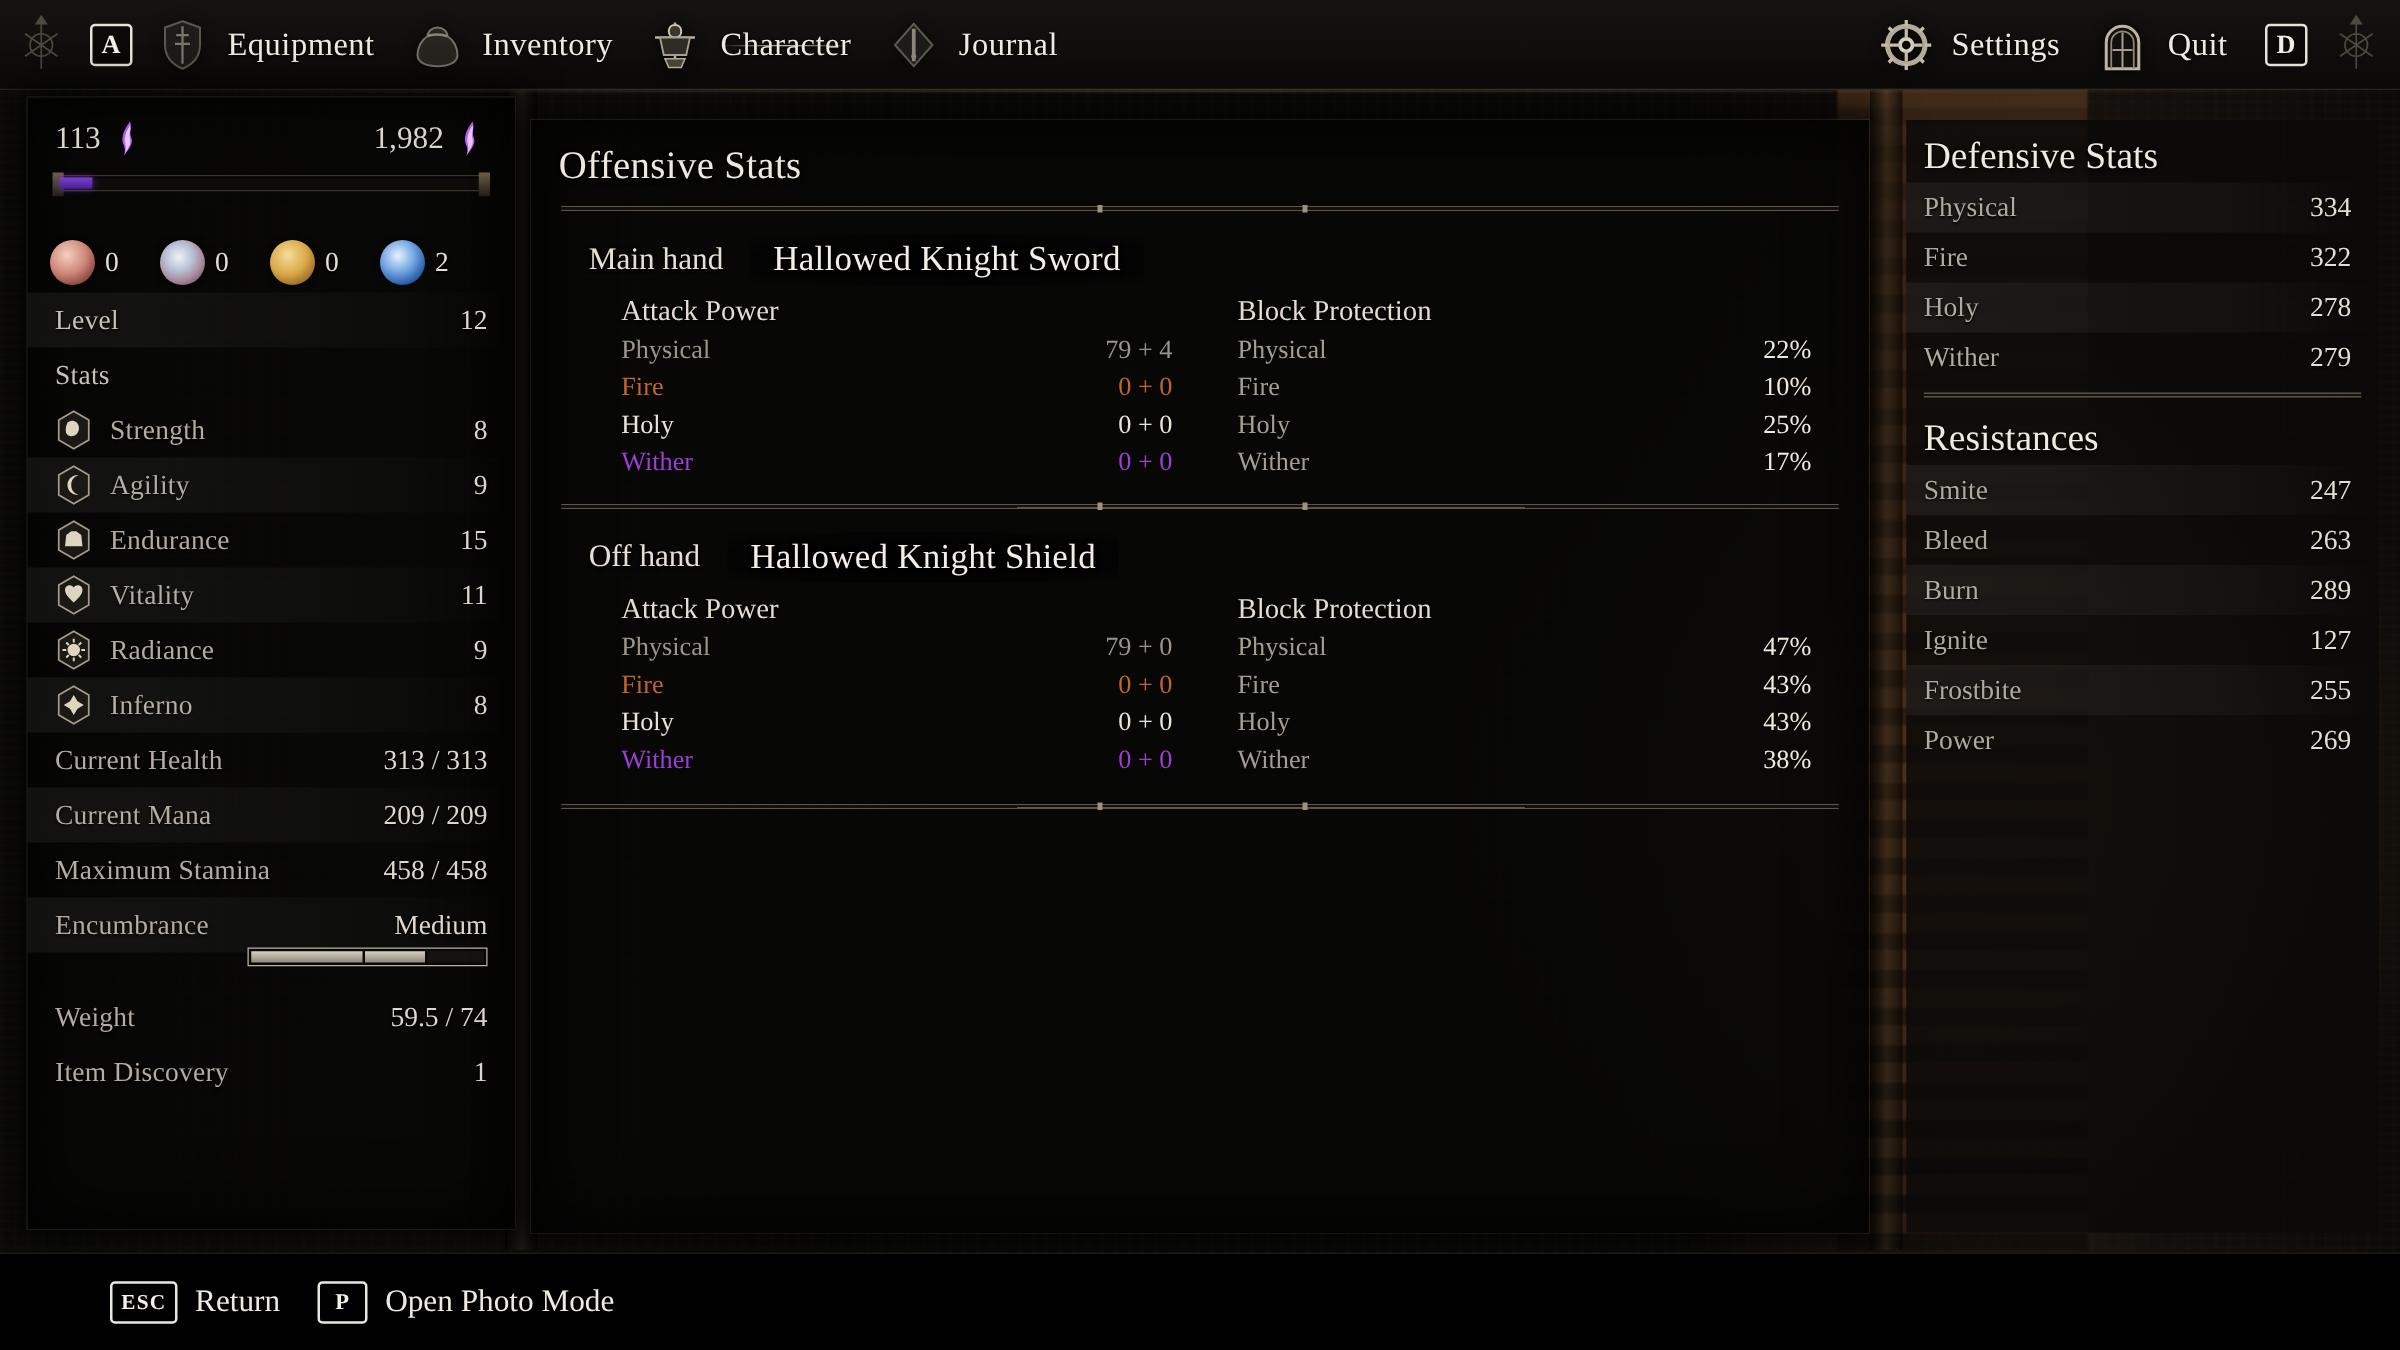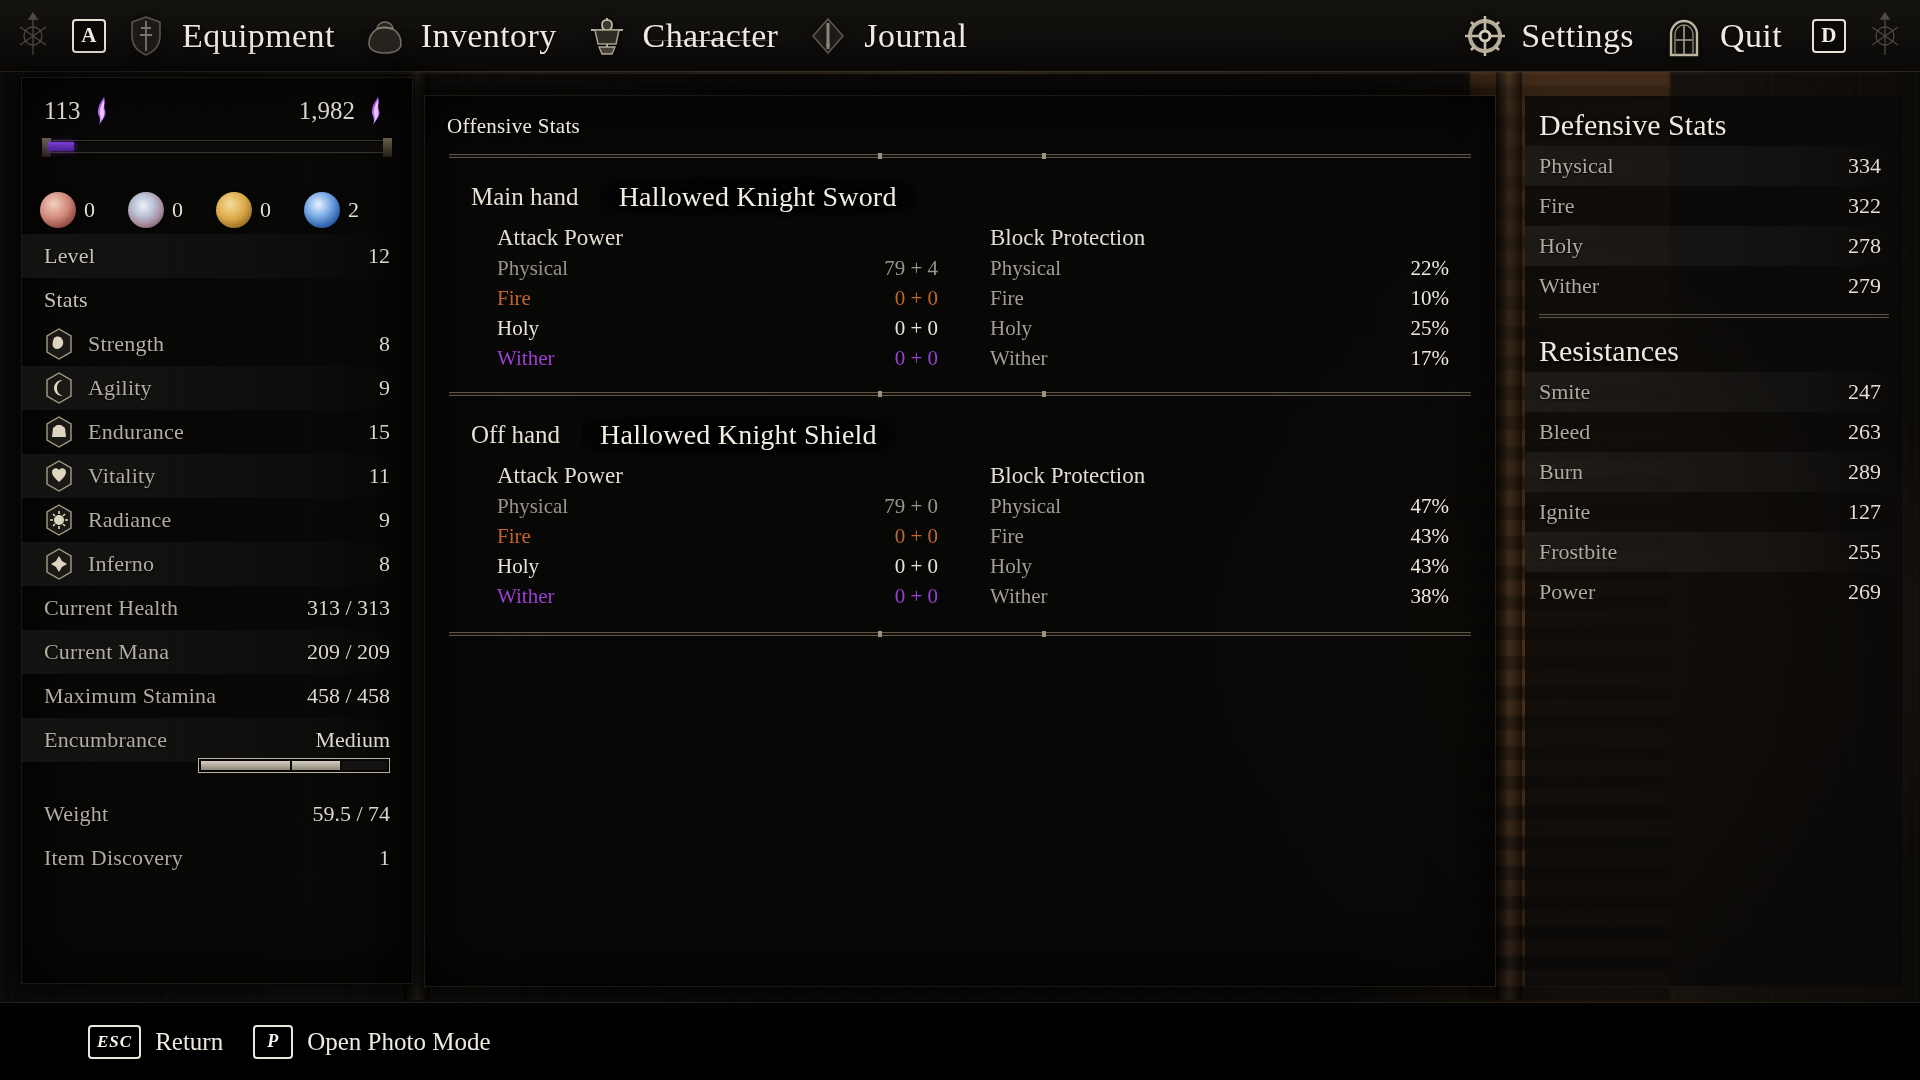--- a/index.html
+++ b/index.html
@@ -55,21 +55,21 @@
   .nav-right{ display:flex; align-items:center; margin-left:auto; padding-right:6px; }
   .nav-item{ display:flex; align-items:center; height:72px; padding:0 2px; cursor:pointer; }
   .nav-ico{
     width:56px; height:56px; position:relative; flex:none;
     display:flex; align-items:center; justify-content:center;
     filter:drop-shadow(0 0 5px rgba(0,0,0,.8));
   }
   .nav-ico svg{ width:44px; height:44px; }
   .nav-ico.dim svg{ opacity:.62; }
   .nav-label{
-    font-size:34px; color:#efeae0; letter-spacing:.4px; padding:0 18px 0 8px;
+    font-size:26px; color:#efeae0; letter-spacing:.4px; padding:0 18px 0 8px;
     text-shadow:0 1px 3px #000;
   }
   .nav-label.active{ position:relative; }
   .nav-label.active:after{
     content:""; position:absolute; left:8px; right:18px; bottom:14px; height:1px;
     background:linear-gradient(90deg,rgba(230,226,216,0),rgba(230,226,216,.85),rgba(230,226,216,0));
   }
   .keycap{
     display:inline-flex; align-items:center; justify-content:center;
     min-width:34px; height:34px; padding:0 6px; margin:0 10px;
@@ -131,21 +131,21 @@
   .enc-bar{
     position:absolute; right:22px; top:-4px; width:192px; height:15px;
     border:1px solid #b9b2a4; background:#0b0a09; box-shadow:inset 0 0 3px #000;
     display:flex; gap:2px; padding:2px;
   }
   .enc-seg{ height:100%; background:linear-gradient(180deg,#d6d0c2,#8e887a); }
   .enc-seg.s1{ width:48%; } .enc-seg.s2{ width:26%; } .enc-seg.s3{ width:24%; background:#151311; }
 
   
   #center{ left:425px; top:96px; width:1070px; height:890px; }
-  .c-title{ font-size:21px; color:#efe9dd; padding:18px 0 0 22px; text-shadow:0 2px 4px #000; letter-spacing:.3px; }
+  .c-title{ font-size:31px; color:#efe9dd; padding:18px 0 0 22px; text-shadow:0 2px 4px #000; letter-spacing:.3px; }
   .divider{
     position:relative; height:6px; margin:14px 24px 0 24px;
     background:linear-gradient(180deg,rgba(0,0,0,0) 0 1px,#6e6352 1px 2px,#141210 2px 4px,#6e6352 4px 5px,rgba(0,0,0,0) 5px 6px);
     opacity:.85;
   }
   .divider:before,.divider:after{
     content:""; position:absolute; top:0px; width:4px; height:6px; background:#b6ab94;
   }
   .divider:before{ left:42%; } .divider:after{ left:58%; }
 
@@ -189,21 +189,21 @@
   #bottom{
     position:absolute; left:0; bottom:0; width:1920px; height:78px;
     background:#000; border-top:1px solid #262018;
     display:flex; align-items:center; padding-left:88px; gap:14px;
   }
   .hint{ display:flex; align-items:center; gap:14px; }
   .hint .txt{ font-size:25px; color:#efeae0; text-shadow:0 1px 2px #000; }
   .kc2{
     display:inline-flex; align-items:center; justify-content:center;
     min-width:40px; height:34px; padding:0 7px; border:2px solid #ece7dd; border-radius:4px;
-    color:#f6f2ea; font-size:18px; font-weight:700; letter-spacing:1px;font-style:italic;
+    color:#f6f2ea; font-size:18px; font-weight:700; letter-spacing:1px;
   }
   .kc2.wide{ min-width:46px; font-size:17px; }
 </style>
 </head>
 <body>
 
 <div id="screen">
 
   <div class="bg"></div>
   <div class="bg-wall"></div>

